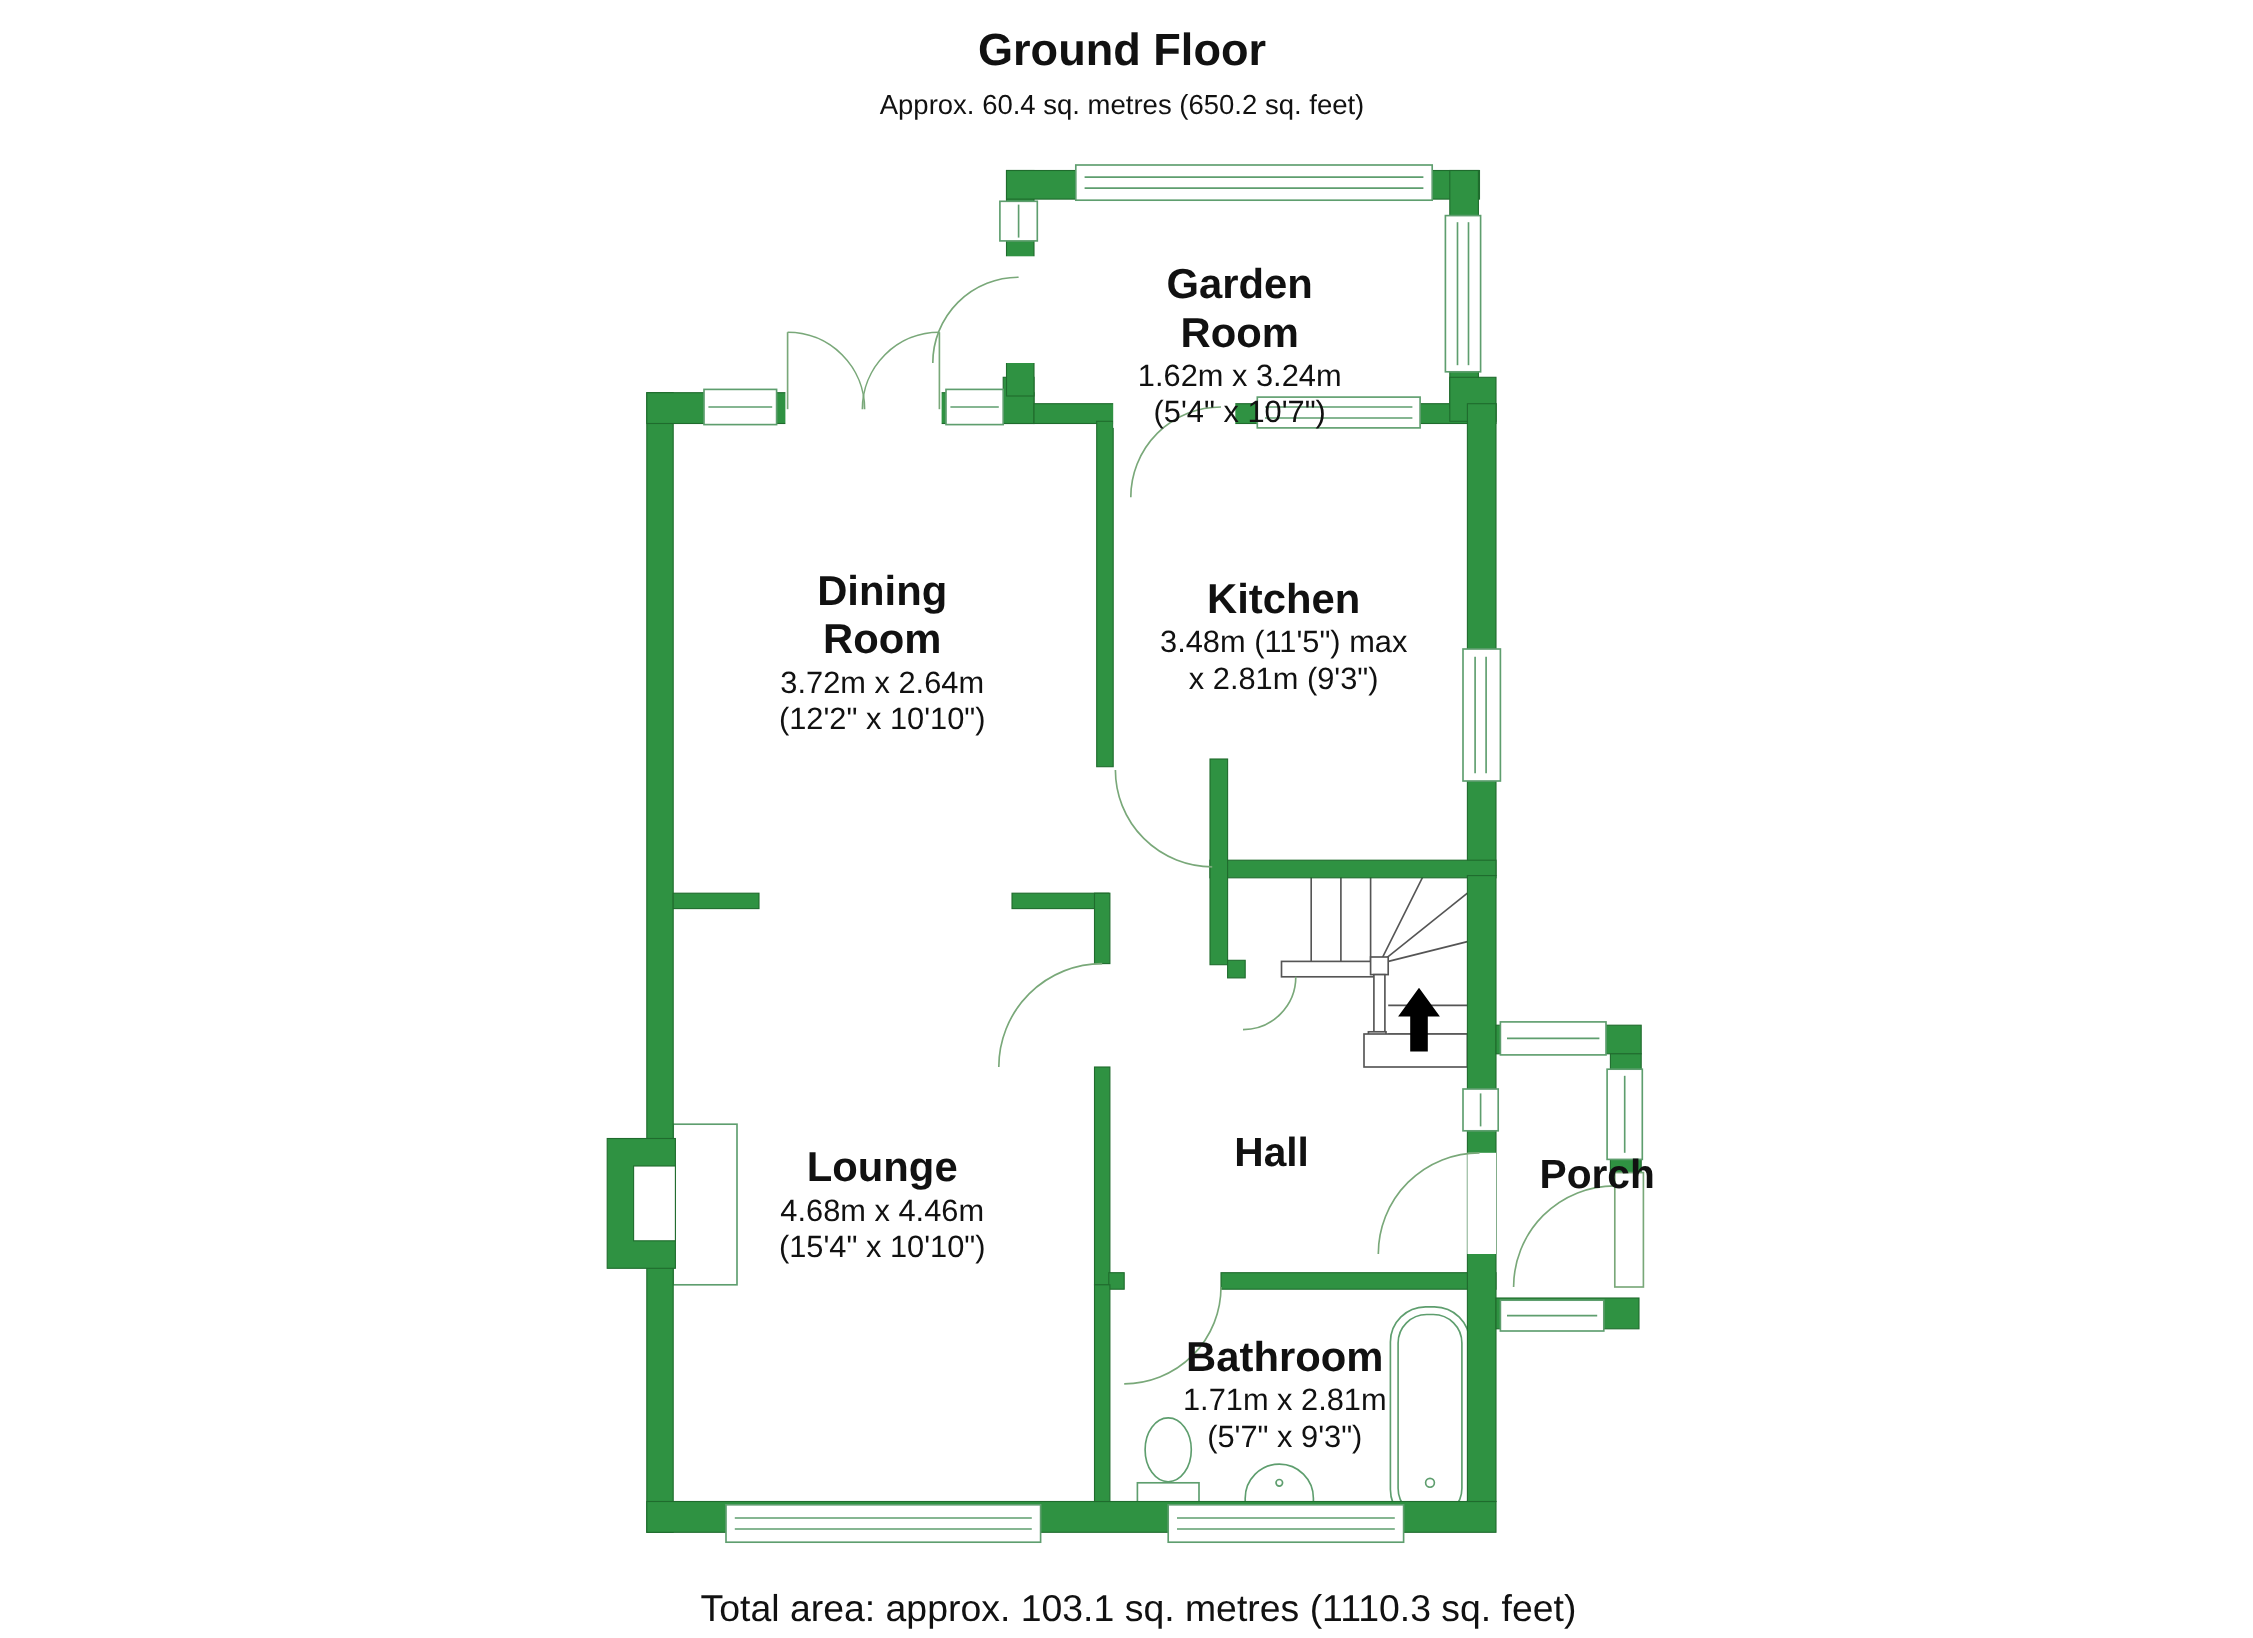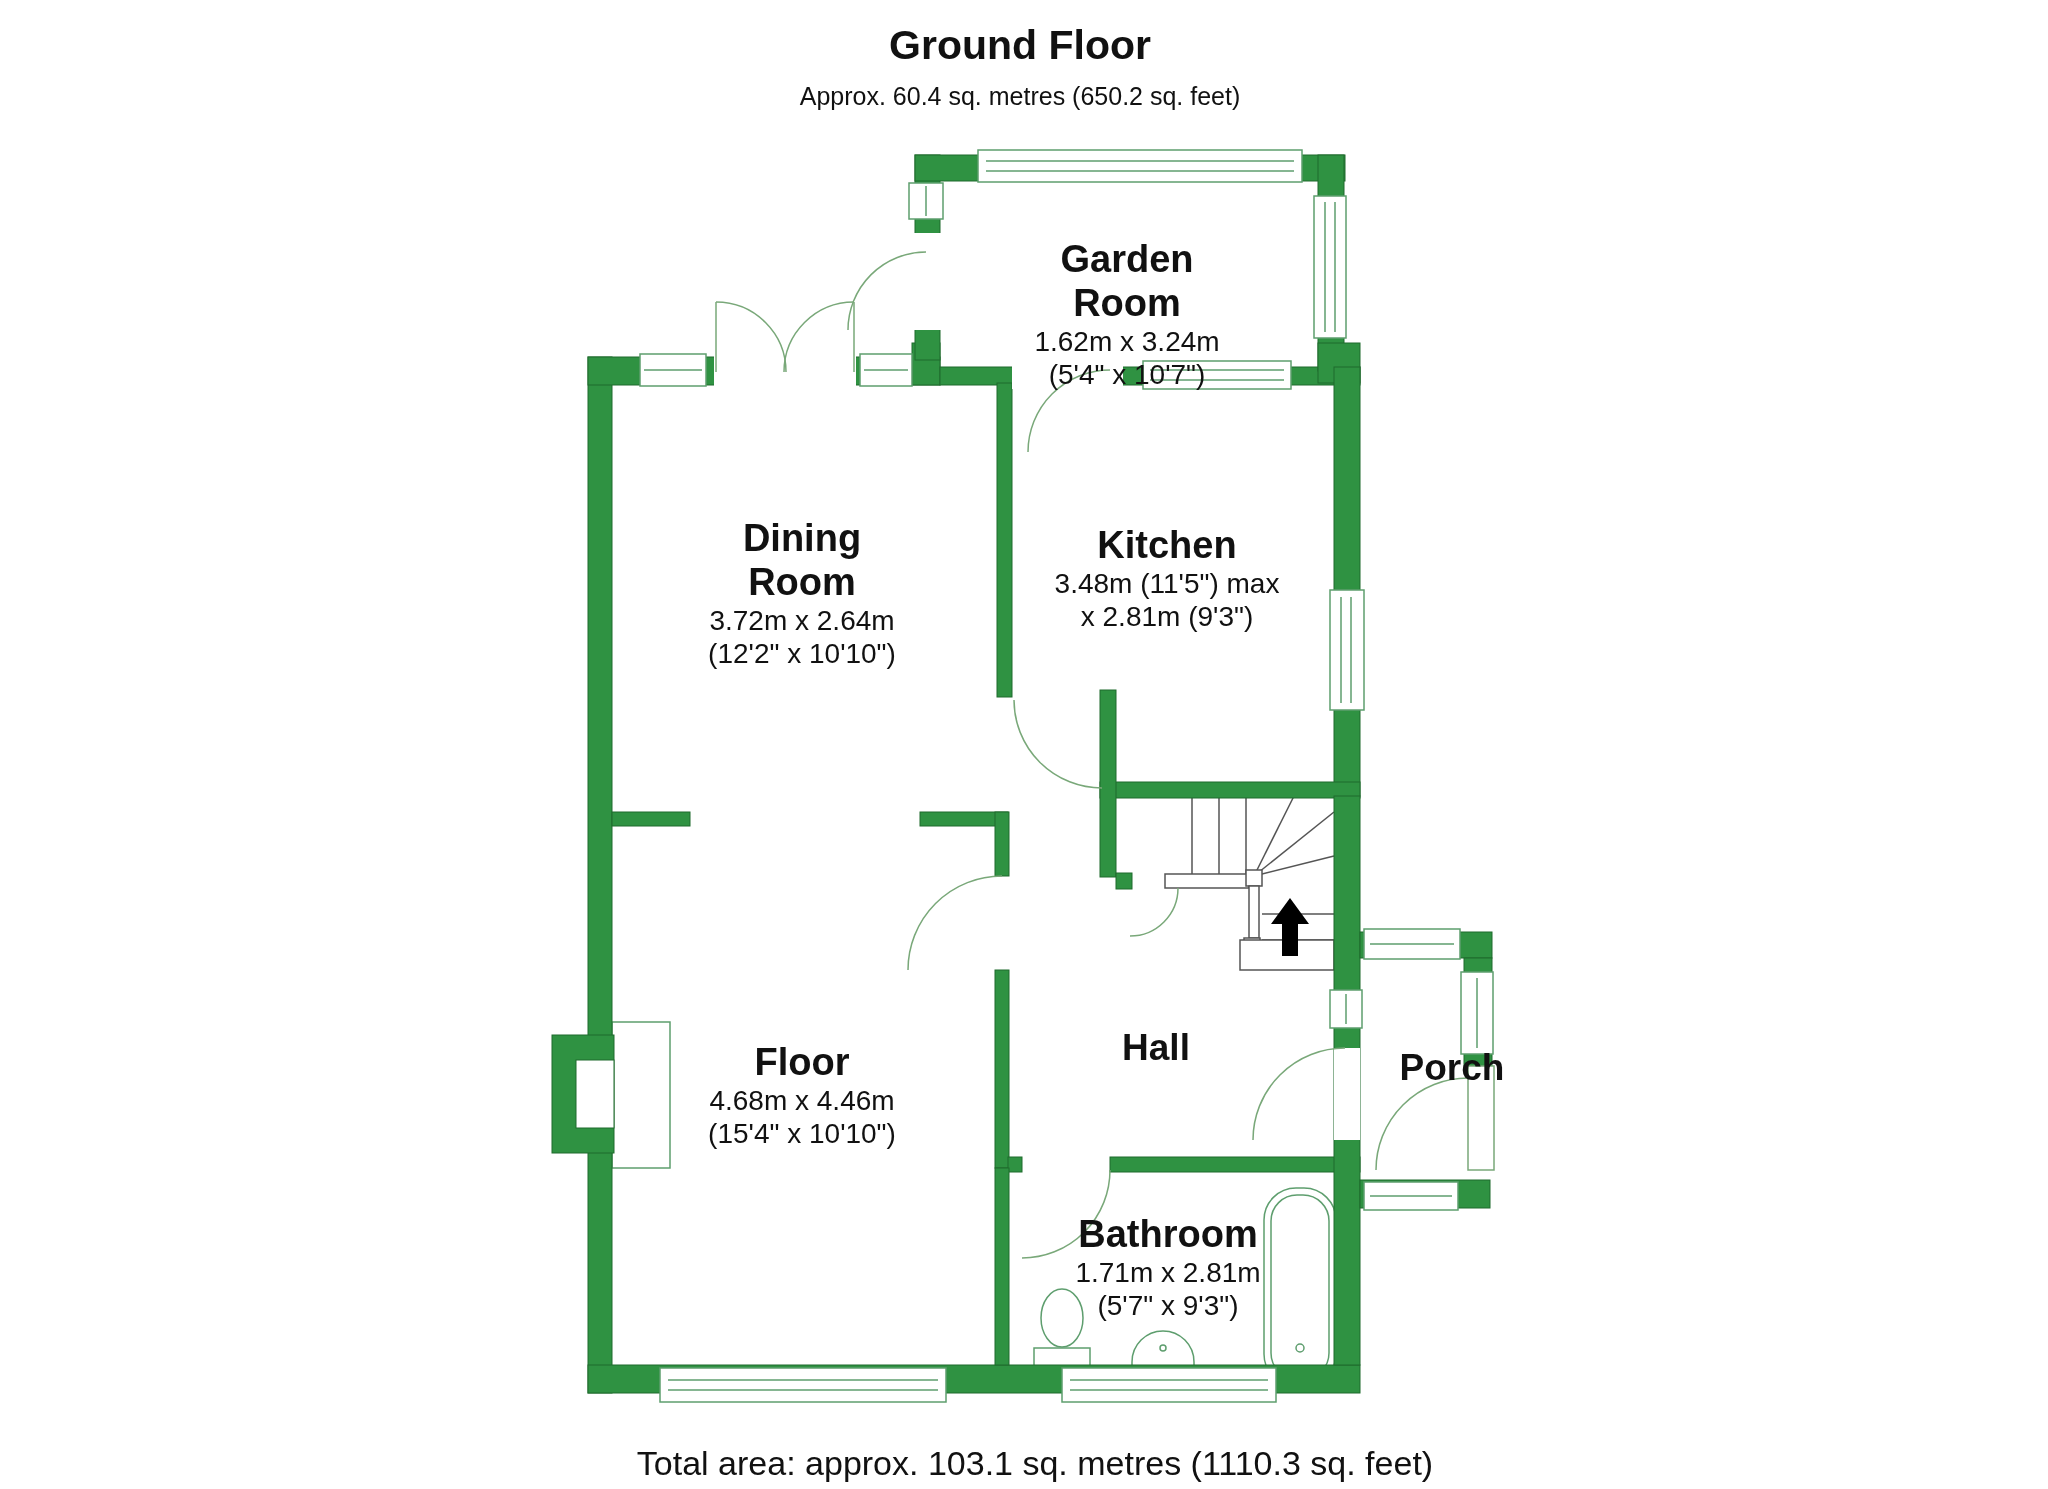--- a/index.html
+++ b/index.html
@@ -238,21 +238,21 @@
   </div>
 
   <div class="room-label" style="left:802px;top:516px;">
     <div class="rname-big">Dining</div>
     <div class="rname-big">Room</div>
     <div class="rdim">3.72m x 2.64m</div>
     <div class="rdim">(12'2" x 10'10")</div>
   </div>
 
   <div class="room-label" style="left:802px;top:1040px;">
-    <div class="rname-big">Floor</div>
+    <div class="rname-big">Lounge</div>
     <div class="rdim">4.68m x 4.46m</div>
     <div class="rdim">(15'4" x 10'10")</div>
   </div>
 
   <div class="room-label" style="left:1156px;top:1026px;">
     <div class="rname">Hall</div>
   </div>
 
   <div class="room-label" style="left:1404px;top:1046px;margin-left:48px;">
     <div class="rname">Porch</div>

